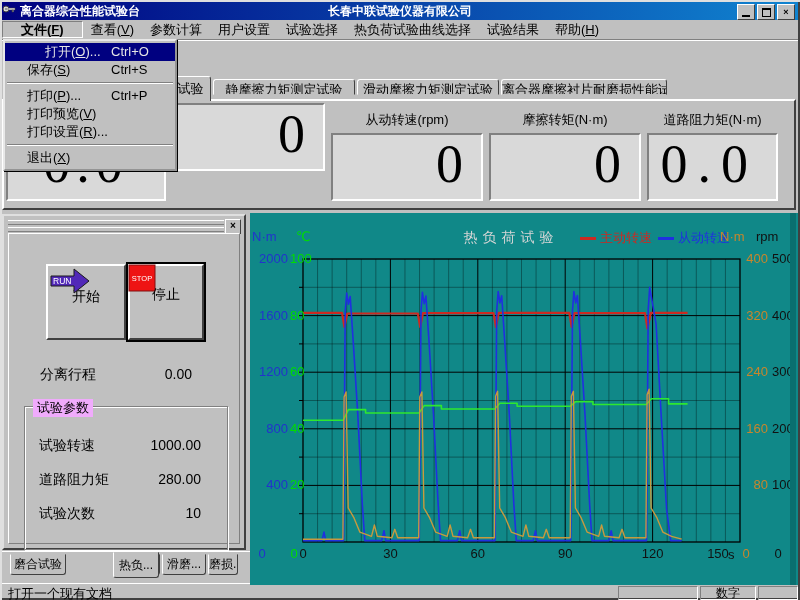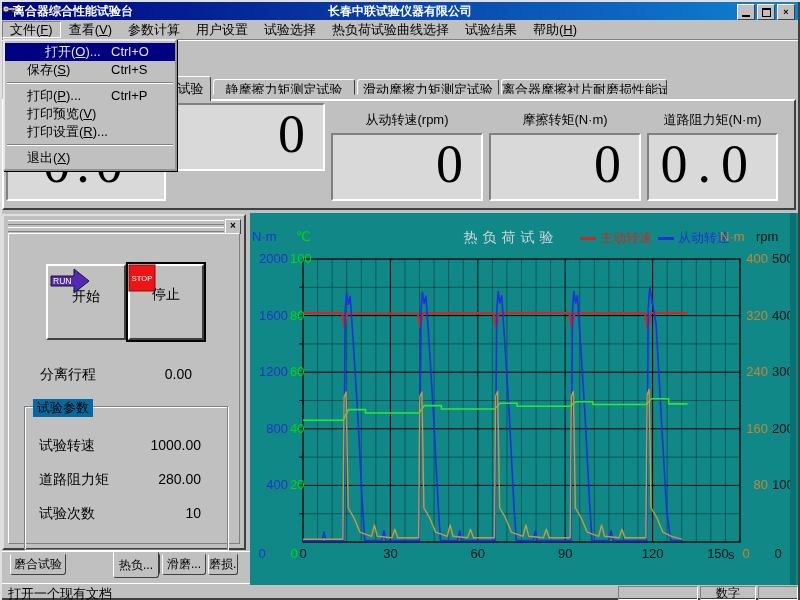--- a/index.html
+++ b/index.html
@@ -4,33 +4,33 @@
 <style>
   html,body{margin:0;padding:0;}
   #app{position:relative;width:800px;height:600px;background:#c0c0c0;overflow:hidden;
        font-family:"Liberation Sans","DejaVu Sans",sans-serif;font-size:13px;color:#000;
        box-shadow:inset 2px 2px 0 #dfdfdf, inset -2px -2px 0 #404040;}
   .abs{position:absolute;}
 
   
   .titlebar{left:2px;top:2px;width:796px;height:18px;background:linear-gradient(90deg,#000080,#1084d0);
             color:#fff;display:flex;align-items:center;padding:0 2px;box-sizing:border-box;}
-  .titlebar .ttl{font-weight:bold;font-size:12px;margin-left:9px;white-space:nowrap;}
+  .titlebar .ttl{font-weight:bold;font-size:12px;margin-left:16px;white-space:nowrap;}
   .titlebar .company{position:absolute;left:50%;transform:translateX(-50%);font-weight:bold;font-size:12px;}
   .winbtns{position:absolute;right:3px;top:2px;display:flex;gap:2px;}
   .wbtn{width:16px;height:14px;background:#c0c0c0;border:1px solid;border-color:#fff #404040 #404040 #fff;
         display:flex;align-items:center;justify-content:center;font-size:9px;font-weight:bold;color:#000;line-height:1;}
   .wbtn .minbar{width:8px;height:2px;background:#000;margin-top:7px;}
   .wbtn .restbox{width:7px;height:6px;border:1px solid #000;border-top-width:2px;}
 
   
   .menubar{left:2px;top:20px;width:796px;height:19px;display:flex;align-items:center;
            border-bottom:1px solid #808080;box-shadow:0 1px 0 #fff;}
   .mi{padding:1px 8px;height:15px;line-height:15px;white-space:nowrap;}
-  .mi.pressed{border:1px solid;border-color:#808080 #fff #fff #808080;padding:0 7px;}
+  .mi.pressed{border:1px solid;border-color:#808080 #fff #fff #808080;padding:0 18px;font-weight:bold;}
   .mn{text-decoration:underline;}
 
   
   .dropdown{left:3px;top:39px;width:170px;background:#c0c0c0;z-index:60;
             border:2px outset #e8e8e8;box-shadow:1px 1px 0 #000;padding:2px 0;}
   .drow{height:18px;line-height:18px;padding-left:22px;position:relative;white-space:nowrap;}
   .drow .sc{position:absolute;left:106px;top:0;}
   .drow.hl{background:#000080;color:#e5e5e5;padding-left:40px;}
   .dsep{height:0;border-top:1px solid #808080;border-bottom:1px solid #fff;margin:3px 2px;}
 
@@ -66,21 +66,21 @@
           border:2px solid;border-color:#fff #404040 #404040 #fff;text-align:center;font-size:14px;}
   .bigbtn .blabel{display:block;margin-top:6px;}
   .bigbtn.default{border:2px solid #000;outline:none;}
   .bigbtn.default .inner{position:absolute;inset:0;border:2px solid;border-color:#fff #404040 #404040 #fff;}
   .iconbox{display:inline-block;margin-top:10px;}
   .prow{position:absolute;left:0;width:100%;font-size:14px;}
   .prow .plab{position:absolute;left:36px;white-space:nowrap;}
   .prow .pval{position:absolute;left:128px;width:60px;text-align:right;}
   .gbox{position:absolute;left:20px;top:190px;width:202px;height:142px;
         border:1px solid #808080;box-shadow:inset 1px 1px 0 #fff, 1px 1px 0 #fff;}
-  .gbox .gleg{position:absolute;left:8px;top:-8px;background:#0369a1;padding:0 4px;font-size:13px;}
+  .gbox .gleg{position:absolute;left:8px;top:-8px;background:#f0abfc;padding:0 4px;font-size:13px;}
   .grow{position:absolute;left:0;width:100%;font-size:14px;}
   .grow .glab{position:absolute;left:14px;white-space:nowrap;}
   .grow .gval{position:absolute;right:26px;width:80px;text-align:right;}
 
   
   .bottomtabs{left:2px;top:551px;width:248px;height:28px;border-top:1px solid #fff;z-index:20;}
   .btab{position:absolute;background:#c0c0c0;box-sizing:border-box;text-align:center;font-size:12px;
         border:1px solid;border-color:#c0c0c0 #404040 #404040 #fff;border-radius:0 0 3px 3px;
         top:2px;height:21px;line-height:19px;white-space:nowrap;overflow:hidden;}
   .btab.active{top:0;height:26px;line-height:24px;border-top:1px solid #c0c0c0;z-index:3;}

